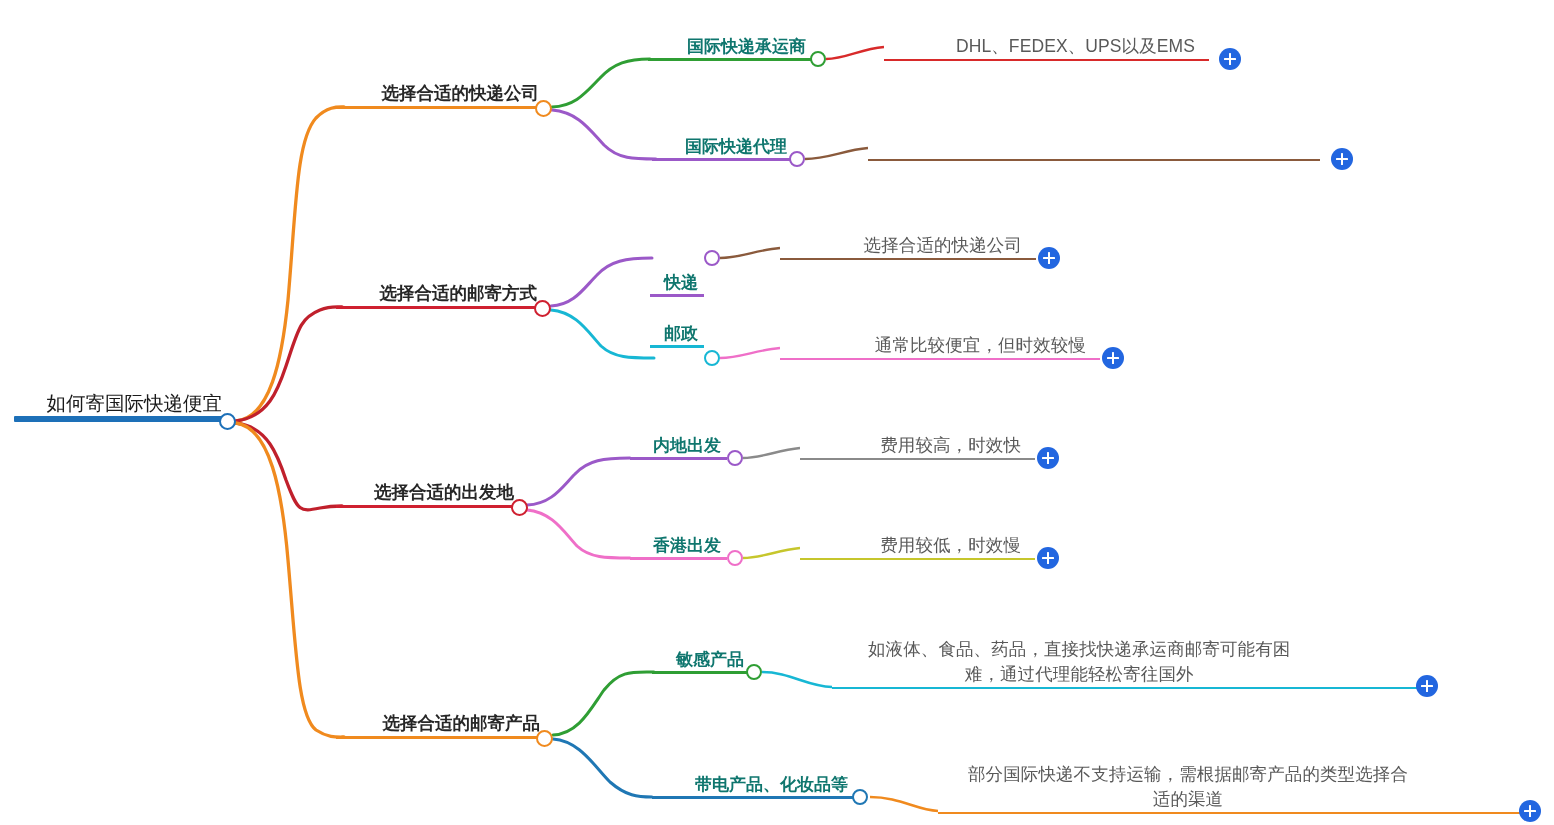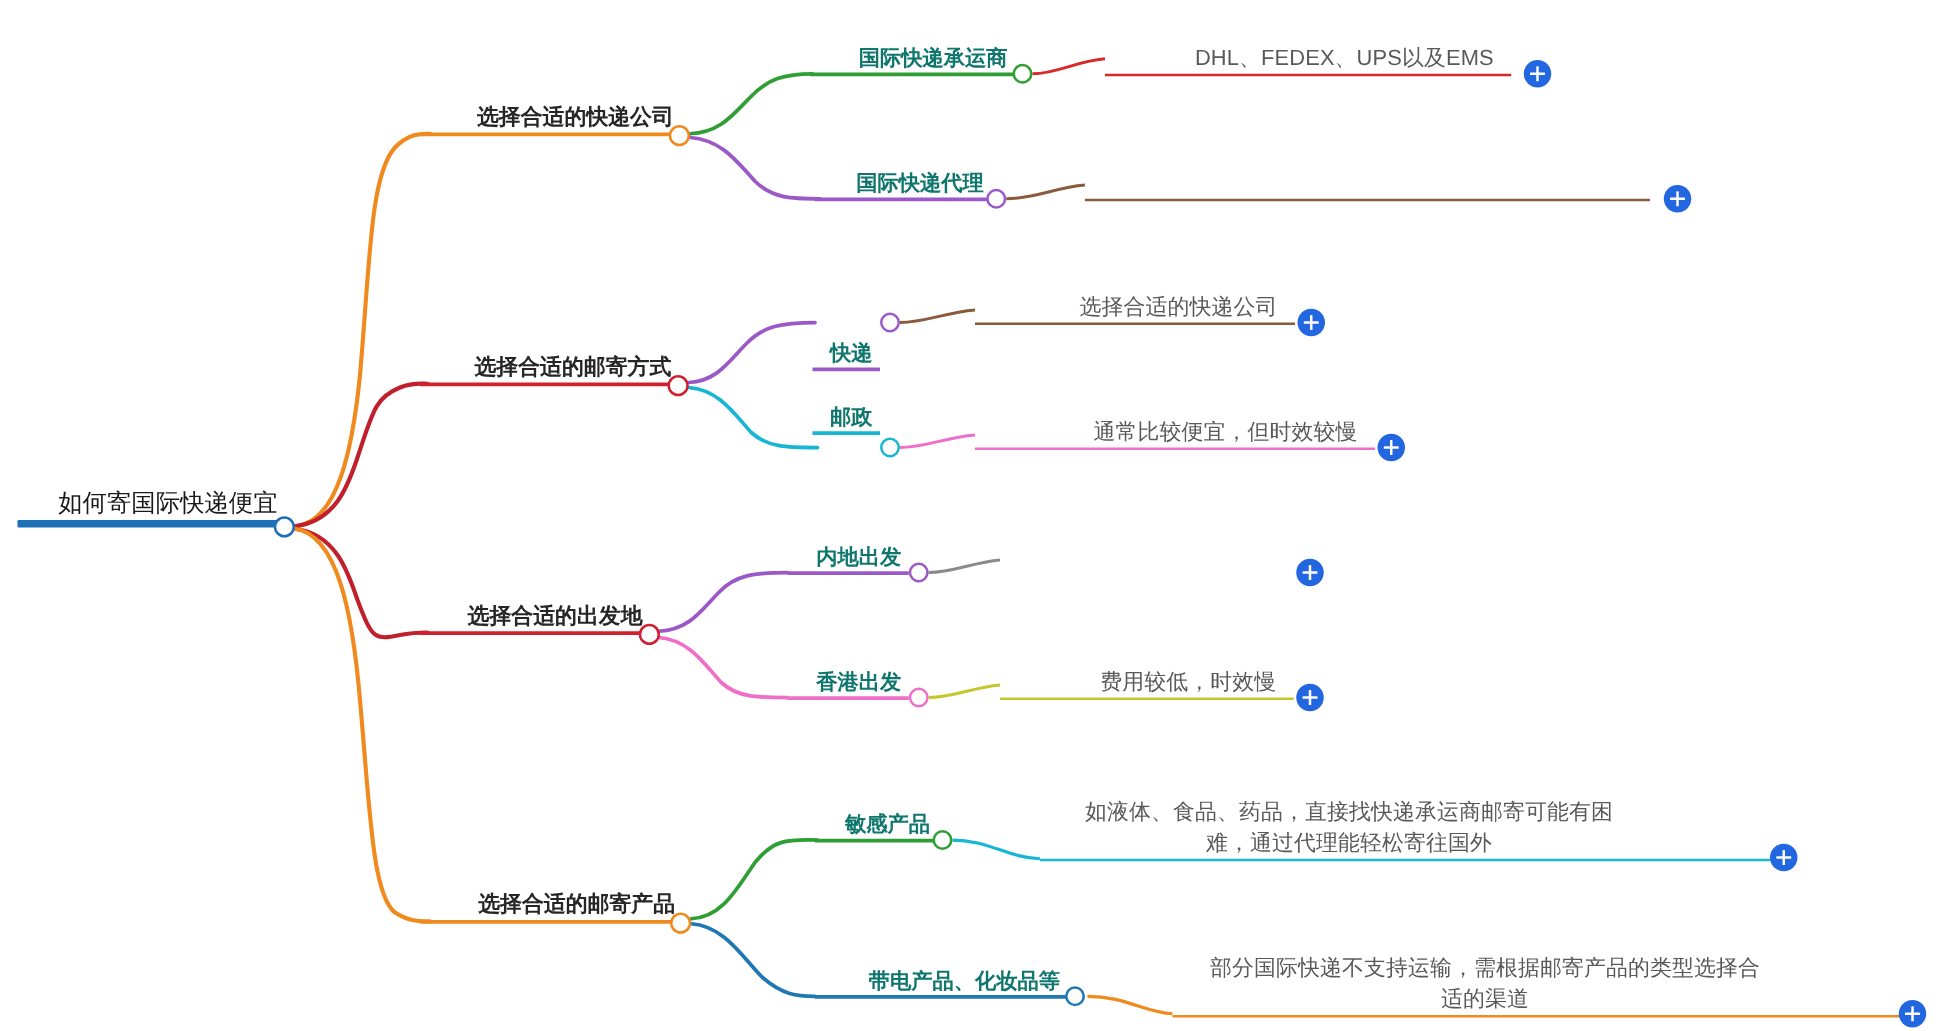--- a/index.html
+++ b/index.html
@@ -238,20 +238,24 @@
     <span class="underline" style="width:183px; background:#cf2030;"></span>
     <span class="label">选择合适的出发地</span>
   </div>
   <span class="dot lv1-dot" style="left:511px; top:499px; color:#cf2030;"></span>
 
   <div class="node lv2" style="left:630px; top:432px; width:97px; height:28px;">
     <span class="underline" style="width:97px; background:#9b59c8;"></span>
     <span class="label">内地出发</span>
   </div>
   <span class="dot lv2-dot" style="left:727px; top:450px; color:#9b59c8;"></span>
+  <div class="node leaf" style="left:800px; top:430px; width:235px; height:30px;">
+    <span class="underline" style="width:235px; background:#8a8a8a;"></span>
+    <span class="label" style="right:14px;">费用较高，时效快</span>
+  </div>
   <span class="plus" style="left:1037px; top:447px;"></span>
 
   <div class="node lv2" style="left:630px; top:532px; width:97px; height:28px;">
     <span class="underline" style="width:97px; background:#ef6fc8;"></span>
     <span class="label">香港出发</span>
   </div>
   <span class="dot lv2-dot" style="left:727px; top:550px; color:#ef6fc8;"></span>
   <div class="node leaf" style="left:800px; top:530px; width:235px; height:30px;">
     <span class="underline" style="width:235px; background:#c6c62c;"></span>
     <span class="label" style="right:14px;">费用较低，时效慢</span>

